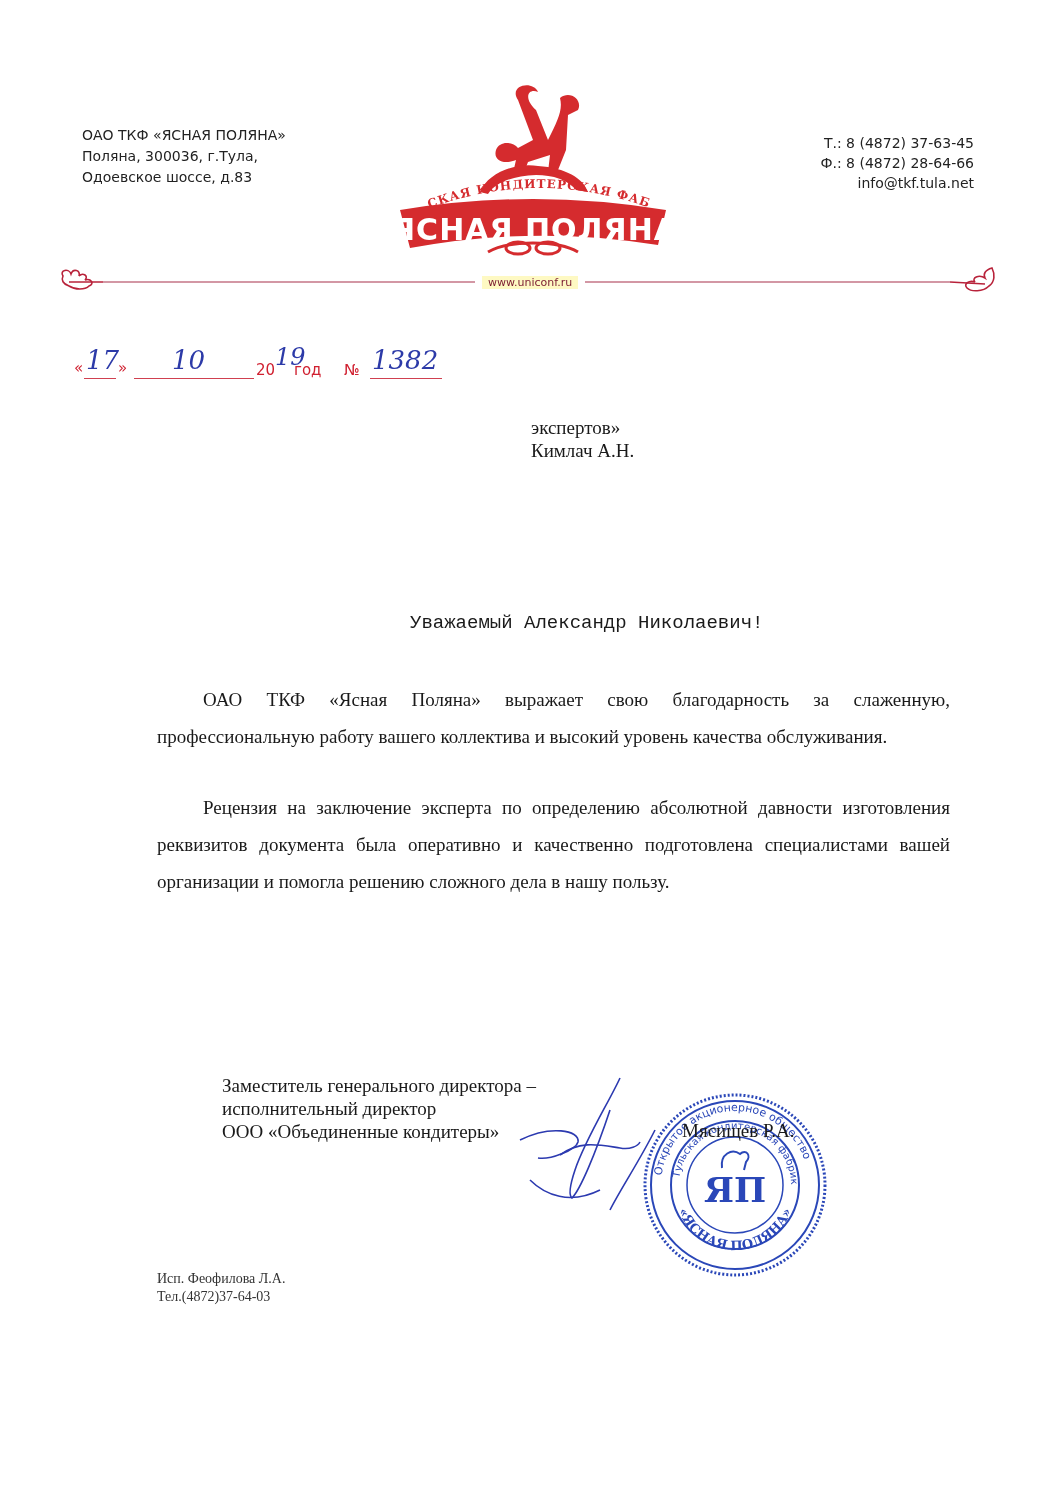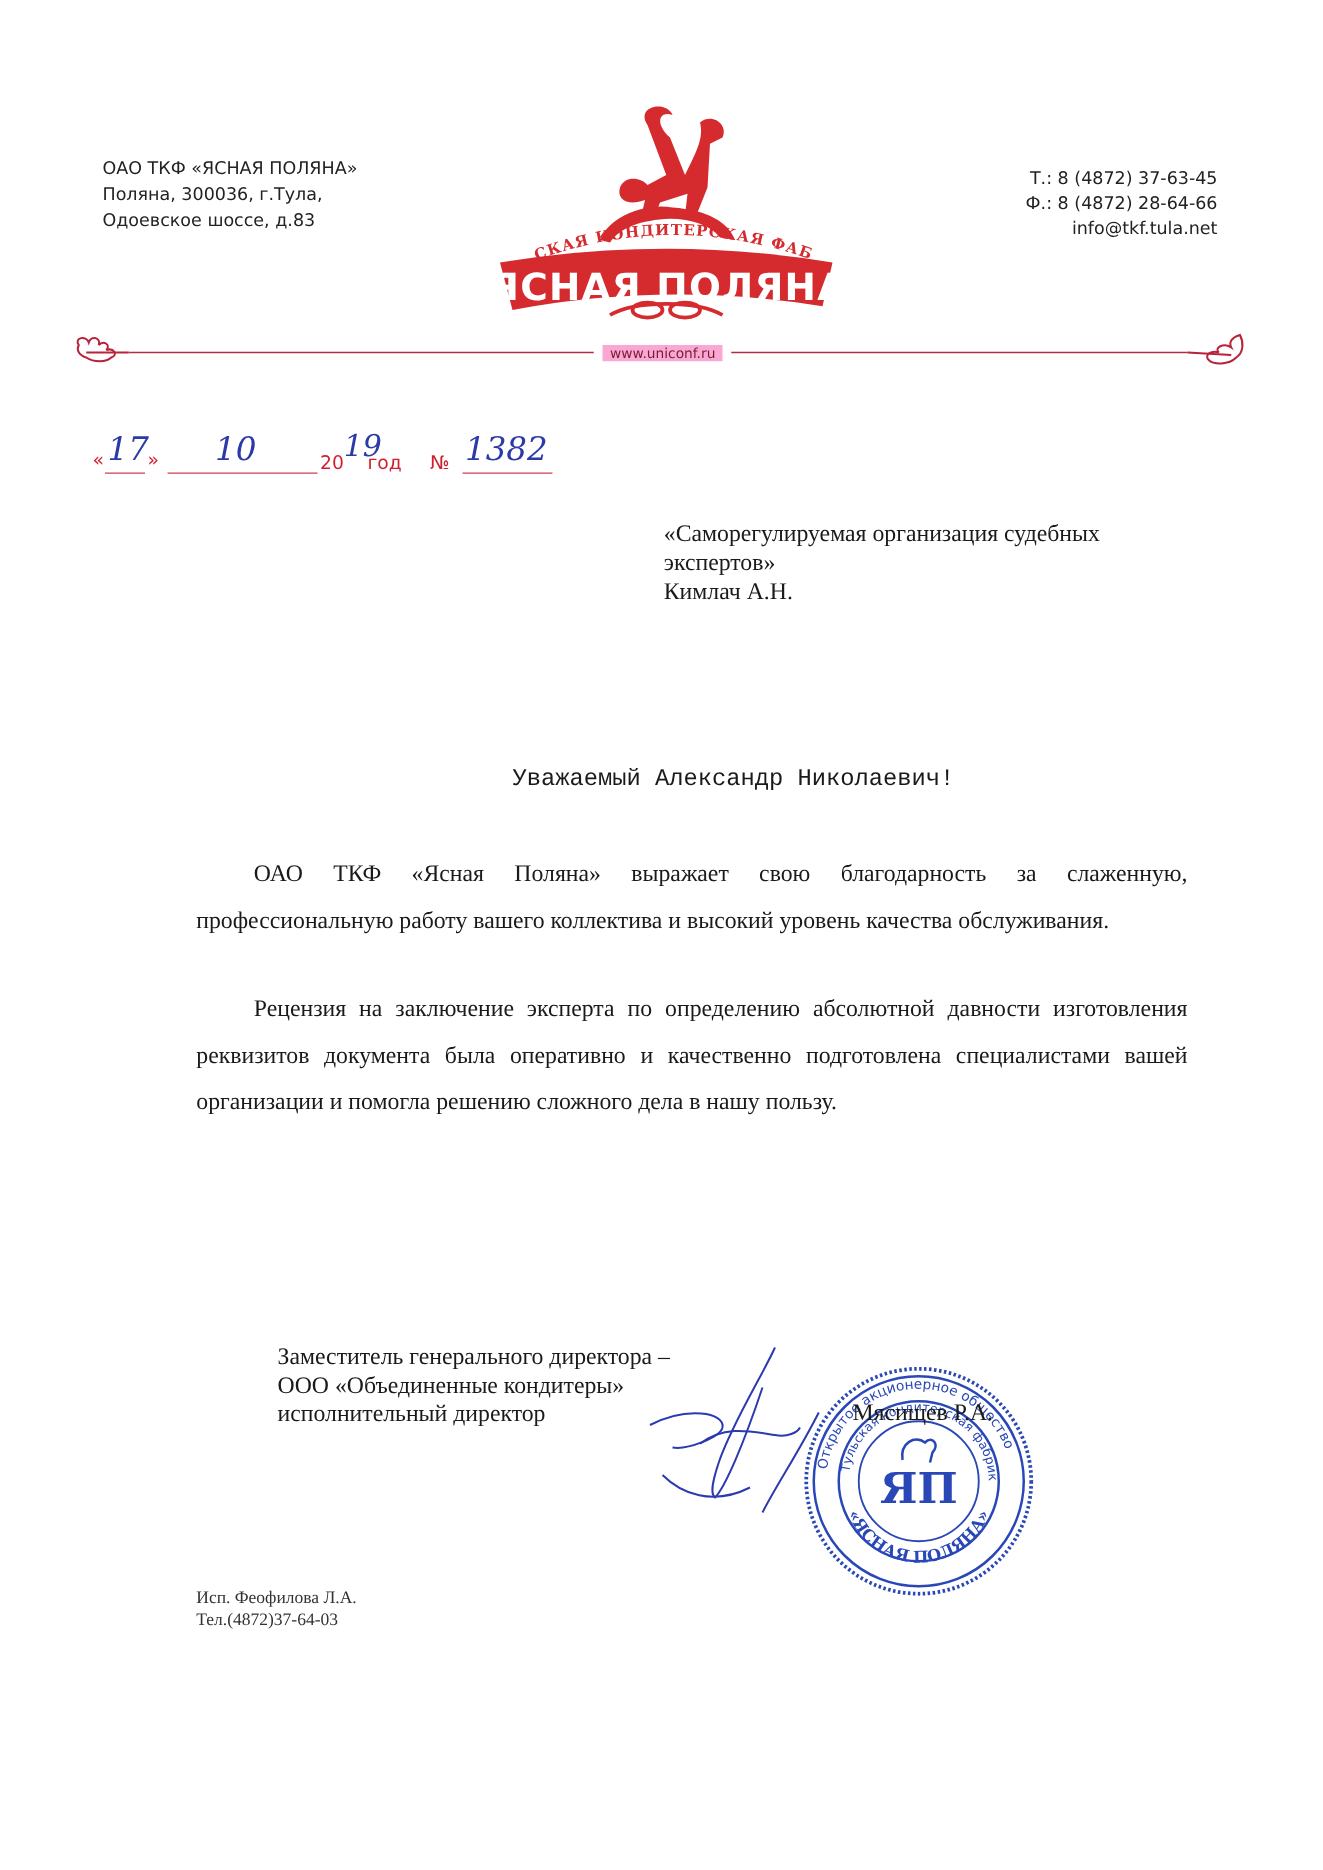--- a/index.html
+++ b/index.html
@@ -7,21 +7,21 @@
   .abs { position:absolute; }
   .sans { font-family: "DejaVu Sans", "Liberation Sans", sans-serif; }
   .serif { font-family: "Liberation Serif", "DejaVu Serif", serif; }
 
   #company-block { left:82px; top:125px; font-size:14px; line-height:21px; color:#222; }
   #contacts-block { right:84px; top:133px; font-size:14px; line-height:20px; text-align:right; color:#222; }
 
   #logo { left:388px; top:80px; width:290px; height:180px; }
 
   #divider { left:55px; top:262px; width:945px; height:40px; }
-  #site-link { left:482px; top:276px; font-size:11px; color:#7a1a30; background:#f9a8d4; padding:0 6px; }
+  #site-link { left:482px; top:276px; font-size:11px; color:#7a1a30; background:#fef9c3; padding:0 6px; }
 
   #date-line { left:72px; top:345px; height:40px; width:400px; }
   .hand { font-family: "DejaVu Serif", serif; font-style:italic; color:#2c3aa8; font-size:26px; }
   .redtxt { color:#d02030; font-size:15px; }
   .uline { position:absolute; height:1px; background:#d04050; }
 
   #recipient { left:531px; top:416px; font-size:19px; line-height:23px; }
   #greeting { left:410px; top:612px; font-size:19px;font-family:Liberation Mono, monospace; }
   .para { left:157px; width:793px; font-size:19px; line-height:37px; text-align:justify; }
   .para .ind { display:inline-block; width:46px; }
@@ -93,34 +93,33 @@
   <span class="uline" style="left:62px;top:33px;width:120px;"></span>
   <span class="abs redtxt sans" style="left:184px;top:16px;">20</span>
   <span class="abs hand" style="left:203px;top:-2px;font-size:24px;">19</span>
   <span class="abs redtxt sans" style="left:222px;top:16px;">год</span>
   <span class="abs redtxt sans" style="left:272px;top:16px;">№</span>
   <span class="abs hand" style="left:300px;top:0px;">1382</span>
   <span class="uline" style="left:298px;top:33px;width:72px;"></span>
 </div>
 
 <div id="recipient" class="abs serif">
-  <div>«Саморегулируемая организация судебных</div>
   <div>экспертов»</div>
   <div>Кимлач А.Н.</div>
 </div>
 
 <div id="greeting" class="abs serif">Уважаемый Александр Николаевич!</div>
 
 <div id="para1" class="abs serif para"><span class="ind"></span><span>ОАО ТКФ «Ясная Поляна» выражает свою благодарность за слаженную, профессиональную работу вашего коллектива и высокий уровень качества обслуживания.</span></div>
 <div id="para2" class="abs serif para"><span class="ind"></span><span>Рецензия на заключение эксперта по определению абсолютной давности изготовления реквизитов документа была оперативно и качественно подготовлена специалистами вашей организации и помогла решению сложного дела в нашу пользу.</span></div>
 
 <div id="signature-block" class="abs serif">
   <div>Заместитель генерального директора –</div>
+  <div>исполнительный директор</div>
   <div>ООО «Объединенные кондитеры»</div>
-  <div>исполнительный директор</div>
 </div>
 
 <svg id="sign-svg" class="abs" viewBox="0 0 170 150" fill="none" stroke="#2c3ab0" stroke-width="1.6">
   <path d="M130 8 C120 30,95 70,85 100 C80 115,78 125,82 128 C90 120,105 85,120 40"></path>
   <path d="M30 70 C60 55,90 60,88 72 C86 80,60 90,48 88"></path>
   <path d="M70 85 C90 70,110 75,130 78 C140 80,148 76,150 72"></path>
   <path d="M40 110 C55 125,80 135,110 120"></path>
   <path d="M165 60 C150 90,130 120,120 140"></path>
 </svg>
 

